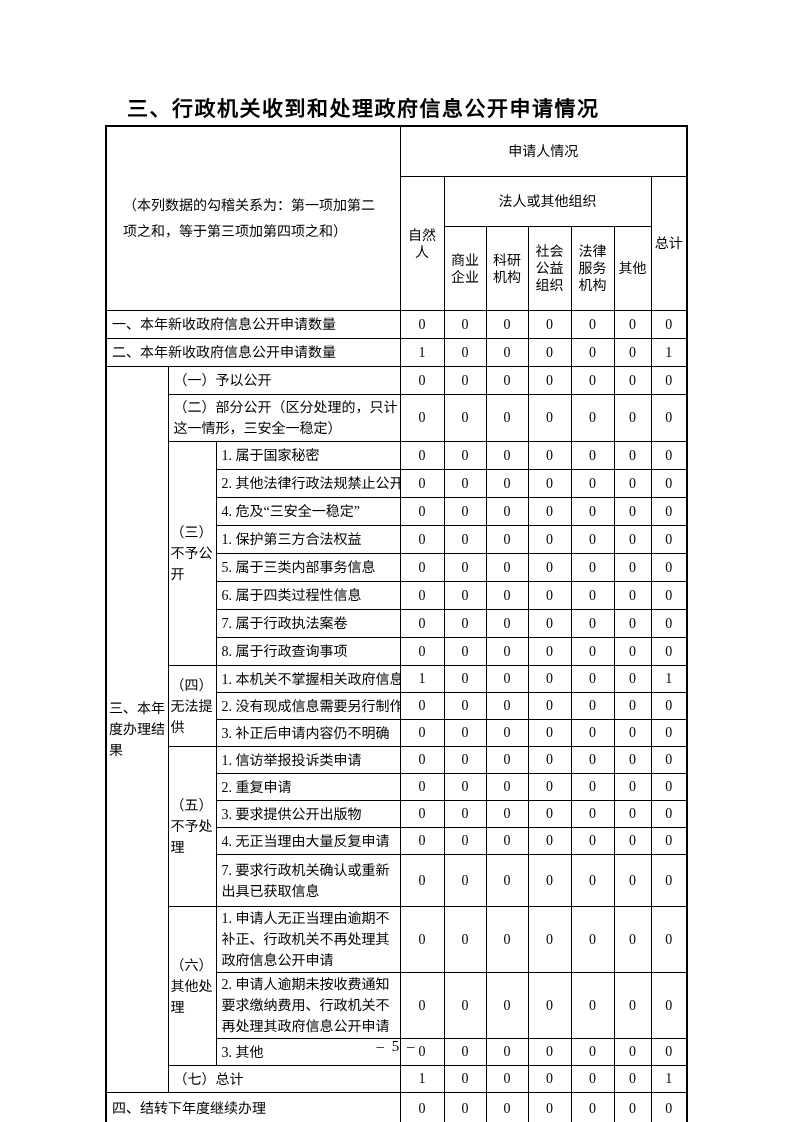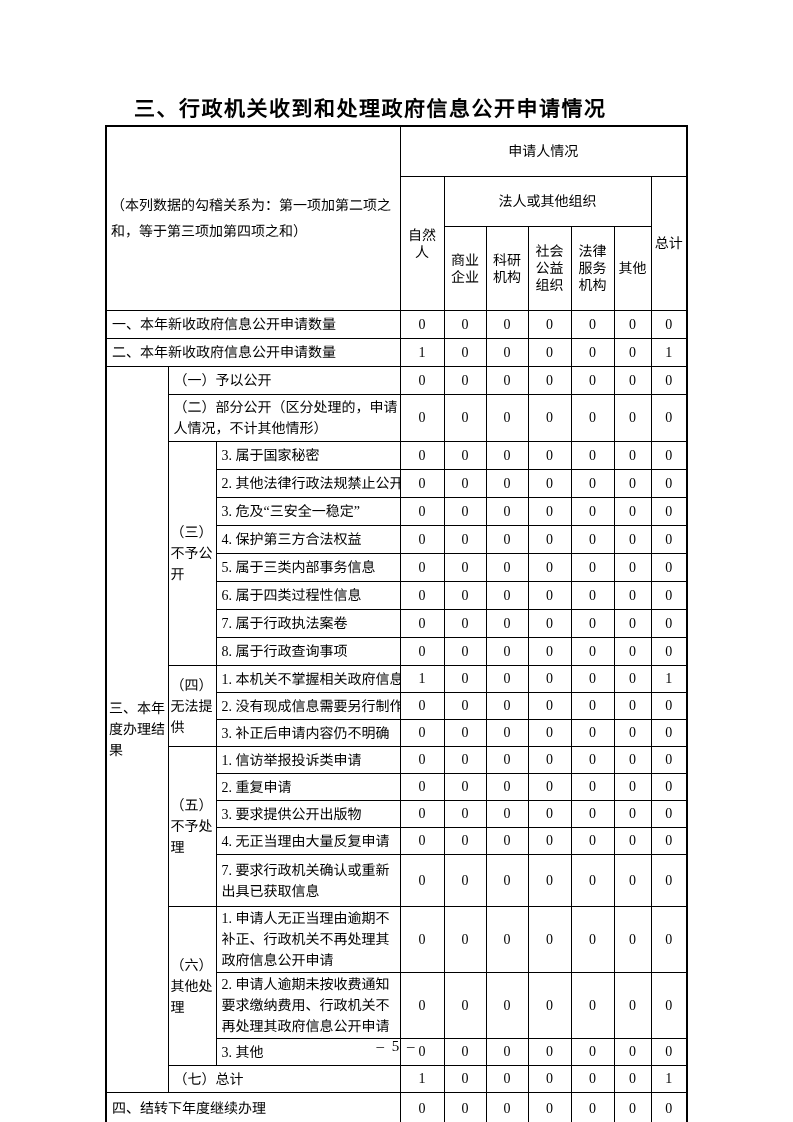--- a/index.html
+++ b/index.html
@@ -6,21 +6,21 @@
   html,body { background:#ffffff; }
   .page {
     position:relative;
     width:793px; height:1122px;
     background:#ffffff;
     font-family:"Liberation Serif","DejaVu Serif",serif;
     color:#000;
     overflow:hidden;
   }
   .title {
-    position:absolute; left:134px; top:92px;
+    position:absolute; left:127px; top:92px;
     font-family:"Liberation Sans","DejaVu Sans",sans-serif;
     font-weight:bold; font-size:21px; letter-spacing:1.5px;
     white-space:nowrap;
     text-align:right;
   }
   table.report {
     position:absolute; left:105px; top:125px;
     width:583px;
     border-collapse:collapse;
     table-layout:fixed;
@@ -32,21 +32,21 @@
     font-size:14px;
   }
   
   td.hc {
     text-align:center; vertical-align:middle;
     padding:16px 3px; line-height:17px;
     word-break:break-all;
   }
   td.note {
     text-align:left; vertical-align:middle;
-    padding:2px 4px; line-height:26px;
+    padding:2px 16px; line-height:26px;
   }
   
   td.lbl {
     text-align:left; vertical-align:middle;
     padding:1px 2px 1px 5px; line-height:21px;
     font-size:13.5px;
     word-break:break-all;
   }
   td.lbl.nw { white-space:nowrap; }
   td.sec {
@@ -132,62 +132,62 @@
         <td class="lbl nw" colspan="2">（一）予以公开</td>
       <td class="num">0</td>
           <td class="num">0</td>
           <td class="num">0</td>
           <td class="num">0</td>
           <td class="num">0</td>
           <td class="num">0</td>
           <td class="num">0</td>
         </tr>
       <tr class="h47">
-        <td class="lbl" colspan="2">（二）部分公开（区分处理的，申请人情况，不计其他情形）</td>
+        <td class="lbl" colspan="2">（二）部分公开（区分处理的，只计这一情形，三安全一稳定）</td>
       <td class="num">0</td>
           <td class="num">0</td>
           <td class="num">0</td>
           <td class="num">0</td>
           <td class="num">0</td>
           <td class="num">0</td>
           <td class="num">0</td>
         </tr>
       <tr class="h28">
         <td class="sec" rowspan="8">（三）不予公开</td>
-        <td class="lbl nw">3. 属于国家秘密</td>
+        <td class="lbl nw">1. 属于国家秘密</td>
       <td class="num">0</td>
           <td class="num">0</td>
           <td class="num">0</td>
           <td class="num">0</td>
           <td class="num">0</td>
           <td class="num">0</td>
           <td class="num">0</td>
         </tr>
       <tr class="h28">
         <td class="lbl nw">2. 其他法律行政法规禁止公开</td>
       <td class="num">0</td>
           <td class="num">0</td>
           <td class="num">0</td>
           <td class="num">0</td>
           <td class="num">0</td>
           <td class="num">0</td>
           <td class="num">0</td>
         </tr>
       <tr class="h28">
-        <td class="lbl nw">3. 危及“三安全一稳定”</td>
-      <td class="num">0</td>
-          <td class="num">0</td>
-          <td class="num">0</td>
-          <td class="num">0</td>
-          <td class="num">0</td>
-          <td class="num">0</td>
-          <td class="num">0</td>
-        </tr>
-      <tr class="h28">
-        <td class="lbl nw">4. 保护第三方合法权益</td>
+        <td class="lbl nw">4. 危及“三安全一稳定”</td>
+      <td class="num">0</td>
+          <td class="num">0</td>
+          <td class="num">0</td>
+          <td class="num">0</td>
+          <td class="num">0</td>
+          <td class="num">0</td>
+          <td class="num">0</td>
+        </tr>
+      <tr class="h28">
+        <td class="lbl nw">1. 保护第三方合法权益</td>
       <td class="num">0</td>
           <td class="num">0</td>
           <td class="num">0</td>
           <td class="num">0</td>
           <td class="num">0</td>
           <td class="num">0</td>
           <td class="num">0</td>
         </tr>
       <tr class="h28">
         <td class="lbl nw">5. 属于三类内部事务信息</td>

